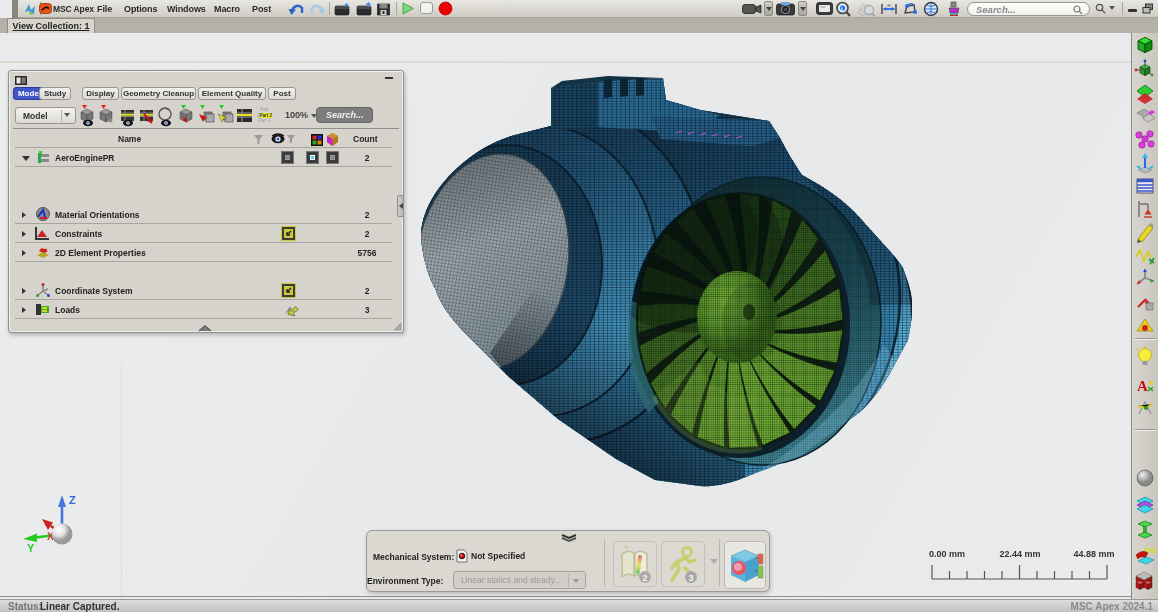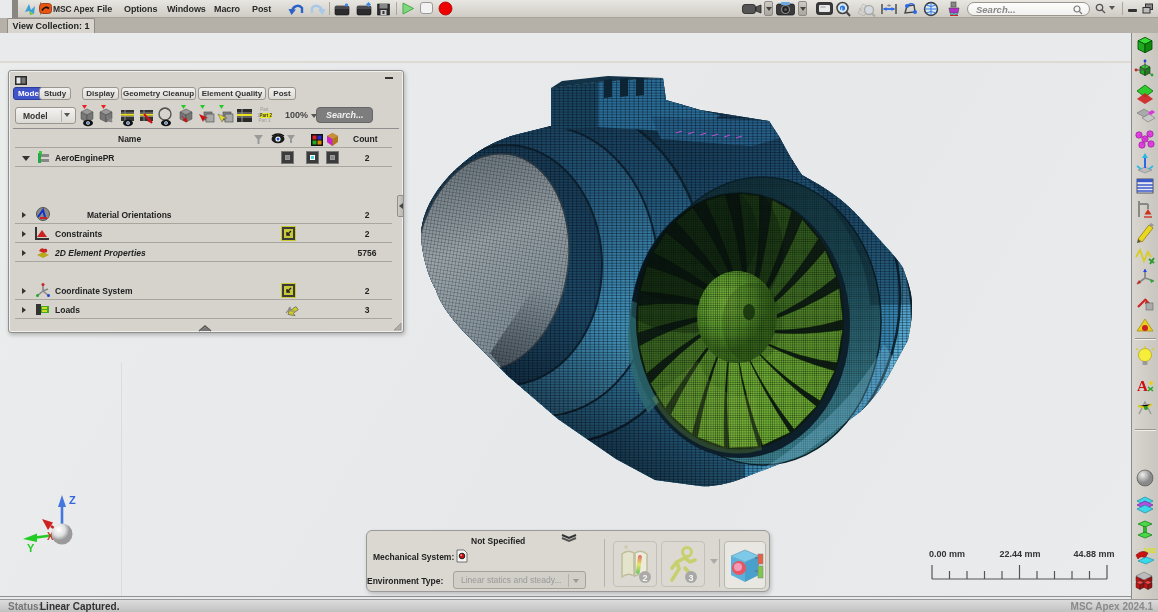--- a/index.html
+++ b/index.html
@@ -4,21 +4,21 @@
 <style>
 * { margin:0; padding:0; box-sizing:border-box; }
 html,body { width:1158px; height:612px; overflow:hidden; font-family:"Liberation Sans",sans-serif; }
 body { position:relative; background:#e9eaeb; }
 #menubar { position:absolute; left:0; top:0; width:1158px; height:18px;
   background:linear-gradient(#e8e6e1,#cfccc5); border-bottom:1px solid #a8a49c;margin-left:12px; }
 .menu { position:absolute; top:3.5px; font-size:9px; font-weight:bold; color:#2a2a2a; letter-spacing:-0.1px; }
 #tabrow { position:absolute; left:0; top:18px; width:1158px; height:15px; background:#b5b1a9; }
 #vctab { position:absolute; left:7px; top:0px; width:88px; height:15px; background:#d8d5ce;
   border:1px solid #8f8b84; border-bottom:none; border-radius:2px 2px 0 0;
-  font-size:9px; font-weight:bold; color:#222; text-align:center; line-height:15px; }
+  font-size:9px; font-weight:bold; color:#222; text-align:center; line-height:15px;text-decoration:underline; }
 #toolbar { position:absolute; left:0; top:33px; width:1158px; height:36px;
   background:linear-gradient(#dedbd5,#c9c6bf); border-bottom:1px solid #8a8a8a;margin-top:28px; }
 .tgroup { position:absolute; top:2px; height:25px; border:1px solid #9a968e; border-radius:4px;
   background:linear-gradient(#e4e2dd,#d0cdc6); }
 #viewport { position:absolute; left:0; top:63px; width:1131px; height:534px;
   background:linear-gradient(120deg,#ebecec, #e7e8ea 60%, #eaebec); border-bottom:1px solid #909090;}
 #righttoolbar { position:absolute; left:1131px; top:33px; width:27px; height:566px;
   background:linear-gradient(90deg,#d9d6d0,#c9c6bf); border-left:1px solid #8a8a8a; }
 #statusbar { position:absolute; left:0; top:599px; width:1158px; height:15px;
   background:linear-gradient(#dcdcdc,#bdbdbd); border-top:1px solid #999; font-size:10px; }
@@ -790,21 +790,21 @@
       <span class="cnt" style="left:332px;">2</span>
     </div>
     <div class="row" style="top:134px;">
       <div class="tri-c" style="left:7px;"></div>
       <svg style="position:absolute;left:20px;top:2px" width="16" height="15">
           <circle cx="8" cy="7" r="6.5" fill="#8a8a8a"></circle>
           <circle cx="8" cy="7" r="6.5" fill="none" stroke="#555"></circle>
           <path d="M3 10 L8 3 L10 10" stroke="#1133cc" stroke-width="2" fill="none"></path>
           <path d="M5 11 L12 11" stroke="#cc2222" stroke-width="2"></path>
         </svg>
-      <span class="rlabel" style="left:40px;margin-left:32px;">Material Orientations</span>
+      <span class="rlabel" style="left:40px;">Material Orientations</span>
       <span class="cnt" style="left:332px;">2</span>
     </div>
     <div class="row" style="top:153px;">
       <div class="tri-c" style="left:7px;"></div>
       <svg style="position:absolute;left:20px;top:2px" width="16" height="15">
           <path d="M1 1 L1 13 L14 13" stroke="#333" stroke-width="2" fill="none"></path>
           <path d="M7 4 L12 11 L2 11 Z" fill="#cc2222"></path>
         </svg>
       <span class="rlabel" style="left:40px;">Constraints</span>
       <svg style="position:absolute;left:266px;top:2px" width="15" height="15">
@@ -813,21 +813,21 @@
           <path d="M10 5 L6 9 M6 6 L6 9 L9 9" stroke="#222" stroke-width="1.4" fill="none"></path>
         </svg>
       <span class="cnt" style="left:332px;">2</span>
     </div>
     <div class="row" style="top:172px;">
       <div class="tri-c" style="left:7px;"></div>
       <svg style="position:absolute;left:20px;top:3px" width="16" height="13">
           <path d="M2 9 L8 6 L14 9 L8 12 Z" fill="#b8a820"></path>
           <path d="M4 5 Q6 1 9 3 Q13 2 12 6 Q9 8 4 5" fill="#cc2222"></path>
         </svg>
-      <span class="rlabel" style="left:40px;font-style:italic;">2D Element Properties</span>
+      <span class="rlabel" style="left:40px;">2D Element Properties</span>
       <span class="cnt" style="left:332px;">5756</span>
     </div>
     <div class="row" style="top:210px;">
       <div class="tri-c" style="left:7px;"></div>
       <svg style="position:absolute;left:20px;top:2px" width="16" height="15">
           <path d="M8 1 L8 8 L2 13 M8 8 L14 13 M8 8 L13 6" stroke="#888" stroke-width="1.6" fill="none"></path>
           <circle cx="8" cy="1.5" r="1.5" fill="#cc2222"></circle>
           <circle cx="2.5" cy="12.5" r="1.5" fill="#22aa22"></circle>
           <circle cx="13.5" cy="12.5" r="1.5" fill="#2244cc"></circle>
         </svg>
@@ -871,21 +871,21 @@
     <svg style="position:absolute;left:193px;top:2px" width="18" height="10">
         <path d="M2 2 L9 5 L16 2" stroke="#333" stroke-width="2" fill="none"></path>
         <path d="M2 5 L9 8 L16 5" stroke="#555" stroke-width="2" fill="none"></path>
       </svg>
     <span class="blabel" style="left:6px;top:21px;">Mechanical System:</span>
     <svg style="position:absolute;left:89px;top:18px" width="12" height="14">
         <path d="M1 1 L8 1 L11 4 L11 13 L1 13 Z" fill="#f5f5f5" stroke="#555" stroke-width="0.8"></path>
         <circle cx="6" cy="7" r="2.8" fill="#cc1111" stroke="#222"></circle>
         <circle cx="5.2" cy="6.2" r="0.9" fill="#ff9999"></circle>
       </svg>
-    <span class="blabel" style="left:104px;top:5px;">Not Specified</span>
+    <span class="blabel" style="left:104px;top:20px;">Not Specified</span>
     <span class="blabel" style="left:0;top:45px;">Environment Type:</span>
     <div style="position:absolute;left:86px;top:40px;width:133px;height:18px;background:#d2cfc9;border:1px solid #a5a29b;border-radius:3px;">
       <span style="position:absolute;left:7px;top:3px;font-size:8.5px;color:#999;">Linear statics and steady...</span>
       <span style="position:absolute;right:6px;top:7px;width:0;height:0;border-top:4px solid #999;border-left:3.5px solid transparent;border-right:3.5px solid transparent;"></span>
       <span style="position:absolute;right:16px;top:2px;width:1px;height:13px;background:#b5b2ab;"></span>
     </div>
     <div style="position:absolute;left:237px;top:8px;width:1px;height:48px;background:#b7b4ae;"></div>
 
     <div style="position:absolute;left:246px;top:10px;width:44px;height:46px;background:#dcd9d3;border:1px solid #c3c0ba;border-radius:4px;">
       <svg width="42" height="44" viewBox="0 0 42 44">

